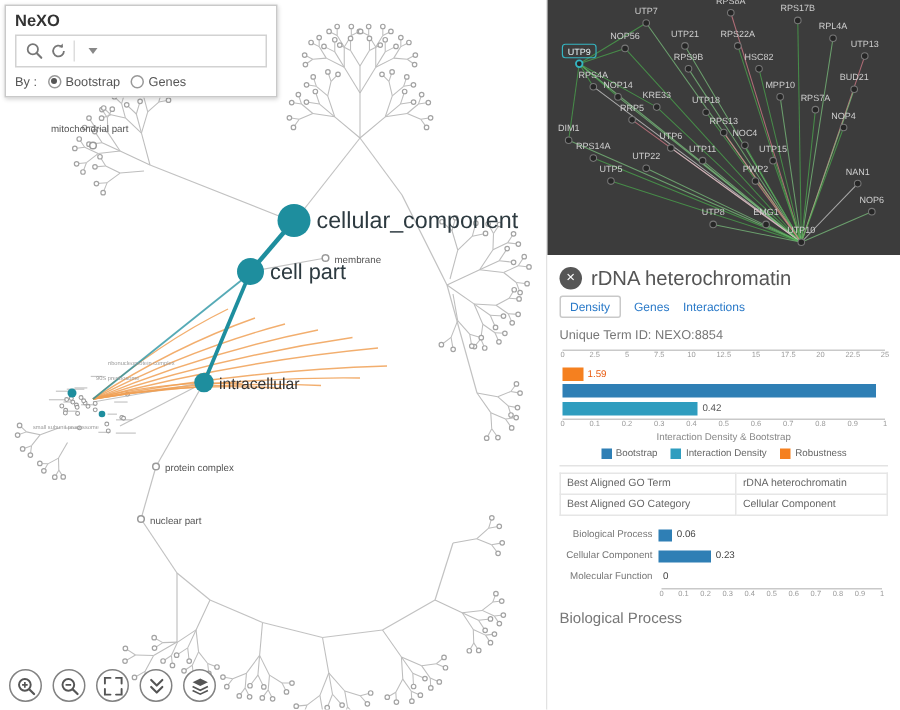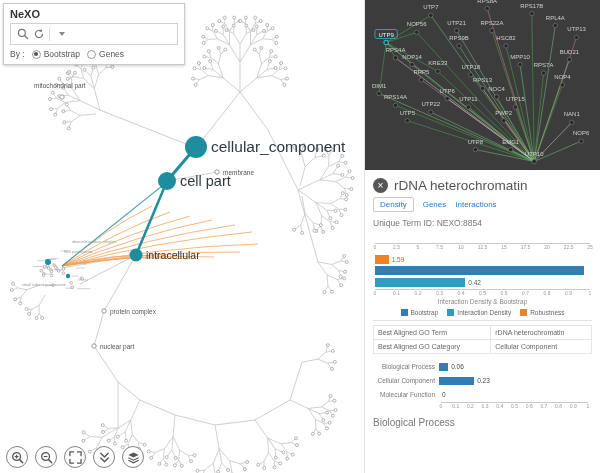--- a/index.html
+++ b/index.html
@@ -31,21 +31,21 @@
   #net-svg{width:235px;height:170px;display:block}
 
   
   .detail-pane{position:absolute;left:365px;top:170px;width:235px;height:303px;background:#fff;padding:6px 8px;box-sizing:border-box;overflow:hidden}
   .dp-header{display:flex;align-items:center;gap:6px;margin:2px 0 4px}
   .dp-close{width:15px;height:15px;border-radius:50%;background:#565656;color:#fff;display:flex;align-items:center;justify-content:center;font-size:10px;line-height:1;cursor:pointer;flex:none}
   .dp-title{font-size:13.5px;color:#555}
   .dp-tabs{display:flex;align-items:center;gap:9px;margin:2px 0 6px}
   .dp-tab{font-size:8px;color:#2979c8;cursor:pointer}
   .dp-tab.active{border:1px solid #c9c9c9;border-radius:2px;padding:2px 6px;background:#fff}
-  .dp-termid{font-size:8.5px;color:#777;margin-bottom:15px}
+  .dp-termid{font-size:8.5px;color:#777;margin-bottom:5px}
   .chart-title{font-size:8.5px;color:#888;text-align:center;margin:1px 0 2px}
   .axis{position:relative;height:8px;border-top:1px solid #c9c9c9;margin:0 2px}
   .axis span{position:absolute;top:0;transform:translateX(-50%);font-size:5px;color:#999;white-space:nowrap}
   .bar-row{height:9px;margin:2.5px 2px;display:flex;align-items:center}
   .bar{height:100%}
   .bar-label{font-size:6.5px;margin-left:3px;color:#555;flex:none}
   .axis-label{font-size:6.5px;color:#888;text-align:center;margin-top:0}
   .legend{display:flex;justify-content:center;gap:9px;margin:4px 0 3px}
   .legend-item{display:flex;align-items:center;gap:3px;font-size:6.5px;color:#666}
   .legend-swatch{width:7px;height:7px;display:inline-block;flex:none}

